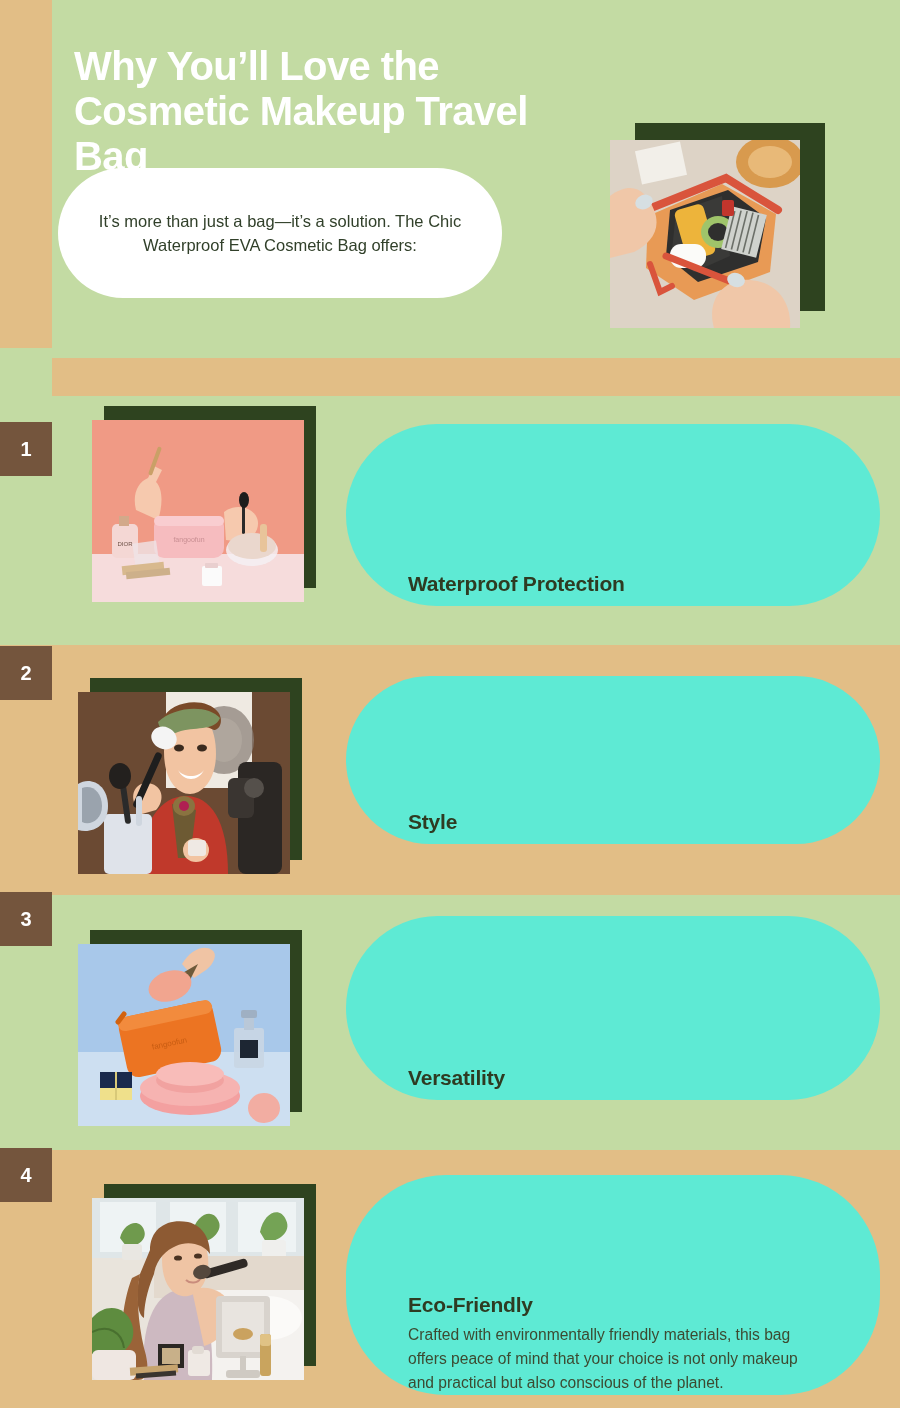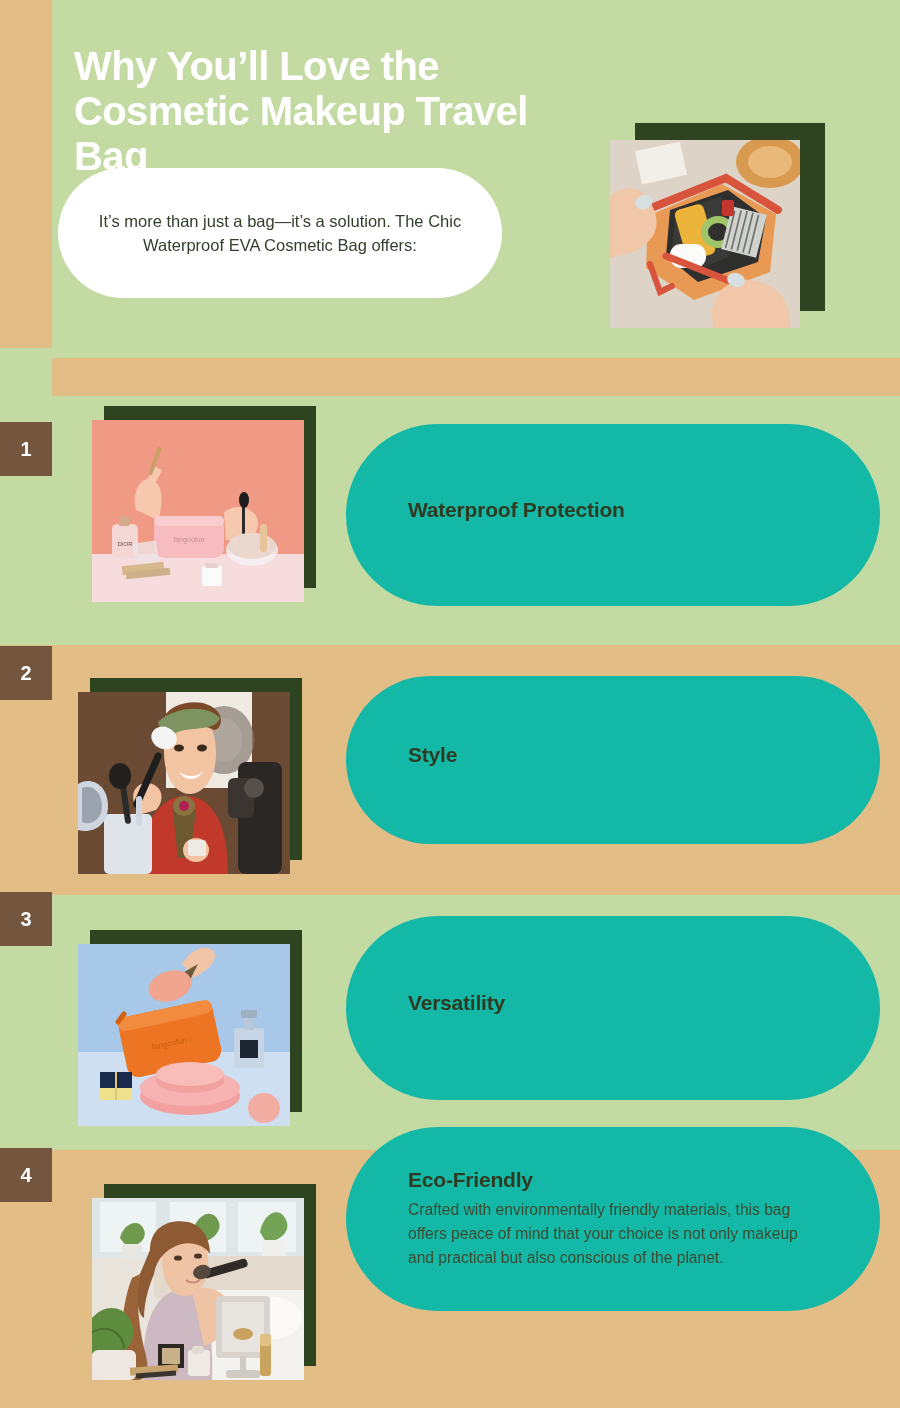--- a/index.html
+++ b/index.html
@@ -86,29 +86,29 @@
     font-size:20px; font-weight:700;
     display:flex; align-items:center; justify-content:center;
   }
   .b1 { top:422px; }
   .b2 { top:646px; }
   .b3 { top:892px; }
   .b4 { top:1148px; }
 
   
   .card {
-    position:absolute; background:#14b8a6;
+    position:absolute; background:#5eead4;
     border-radius:100px;
-    display:flex; flex-direction:column; justify-content:center;
+    display:flex; flex-direction:column; justify-content:flex-end;
     padding:0 62px;
   }
   .c1 { left:346px; top:424px; width:534px; height:182px; }
   .c2 { left:346px; top:676px; width:534px; height:168px; }
   .c3 { left:346px; top:916px; width:534px; height:184px; }
-  .c4 { left:346px; top:1127px; width:534px; height:184px; }
+  .c4 { left:346px; top:1175px; width:534px; height:220px; }
 
   .card h2 {
     color:#2e3b22;
     font-size:21px;
     font-weight:700;
     letter-spacing:-0.2px;
     margin-bottom:10px;
   }
   .card p {
     color:#3c4a31;

